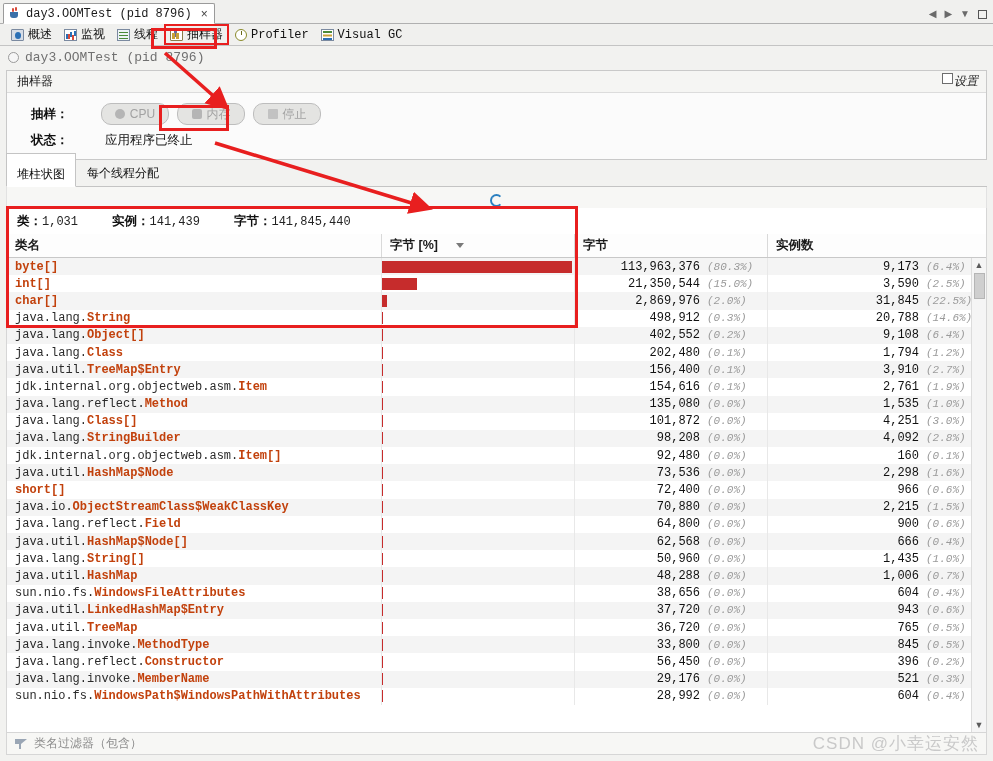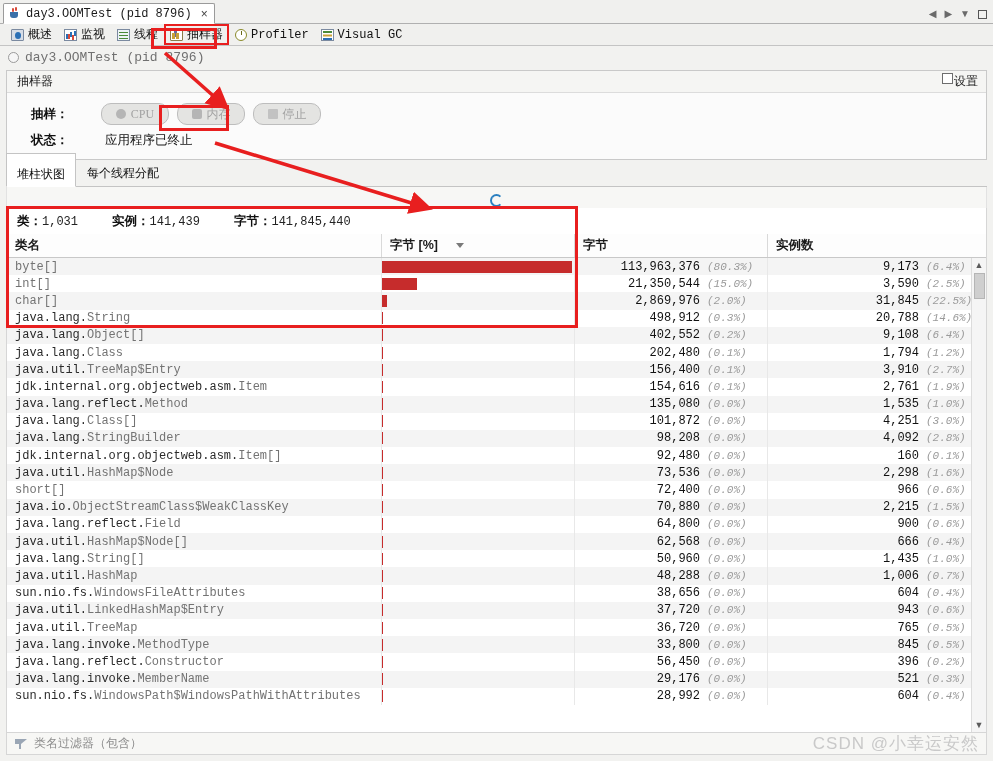--- a/index.html
+++ b/index.html
@@ -133,25 +133,25 @@
     background: #fbfbfb;
     flex: none;
   }
   .panel-title {
     height: 22px; display:flex; align-items:center; justify-content: space-between;
     padding: 0 8px 0 10px;
     background: #f5f5f3;
     border-bottom: 1px solid #dcdcdc;
     font-size: 12px; color: #222;
   }
-  .setting-chk { display:flex; gap:1px; color:#222; }
+  .setting-chk { display:flex; gap:1px; color:#222;font-style:italic; }
   .chkbox { width:11px;height:11px;border:1px solid #6d6d6d;background:#fff;display:inline-block;}
 
   .panel-body { padding: 8px 0 6px 0; background: #fbfbfb; }
-  .frow { display:flex; align-items:center; height: 26px; padding-left: 24px; font-family: Liberation Serif, serif; }
+  .frow { display:flex; align-items:center; height: 26px; padding-left: 24px; }
   .frow .flabel { width: 70px; font-weight: bold; font-size: 12.5px; color:#111; }
   .btns { display:flex; align-items:center; gap: 8px; position: relative; }
   .jbtn {
     display:flex; align-items:center; justify-content:center; gap:5px;
     min-width: 68px; height: 22px; padding: 0 12px;
     background: #e4e4e2;
     border: 1px solid #bdbdbd;
     border-radius: 10px;
     color: #a2a2a2;
     font-size: 12px;
@@ -228,21 +228,21 @@
   .c-bar   { width: 193px; flex:none; }
   .c-bytes { width: 193px; flex:none; }
   .c-inst  { flex: 1 1 auto; border-right:none;}
   .tbody { flex:1; overflow:hidden; position:relative; }
   .trow { display:flex; height:17.2px; align-items:center; font-size:12px; }
   .trow.alt { background:#f4f4f4; }
   .td { padding:0 8px; display:flex; align-items:center; height:100%; border-right:1px solid #e8e8e8;}
   .td.c-inst { border-right:none; }
   .cls { font-family:"Liberation Mono", monospace; font-size:12px; color:#1a1a1a; white-space:nowrap;}
   .cls .pkg { font-weight: normal; color:#2a2a2a;}
-  .cls .simple { font-weight: normal; color:#737373;}
+  .cls .simple { font-weight: bold; color:#c2410c;}
   .barcell { padding:0; position:relative; }
   .bar { height: 12px; background:#c62c2c; }
   .num { font-family:"Liberation Mono", monospace; font-size:12px; color:#111; }
   .pct { font-family:"Liberation Mono", monospace; font-size:11px; color:#9a9a9a; }
   .c-bytes.td, .c-inst.td { justify-content:flex-end; gap:7px; }
   .pctw { width: 52px; text-align:left;font-style:italic; }
 
   
   .vscroll {
     position:absolute; right:0; top:24px; bottom:0; width:15px;

